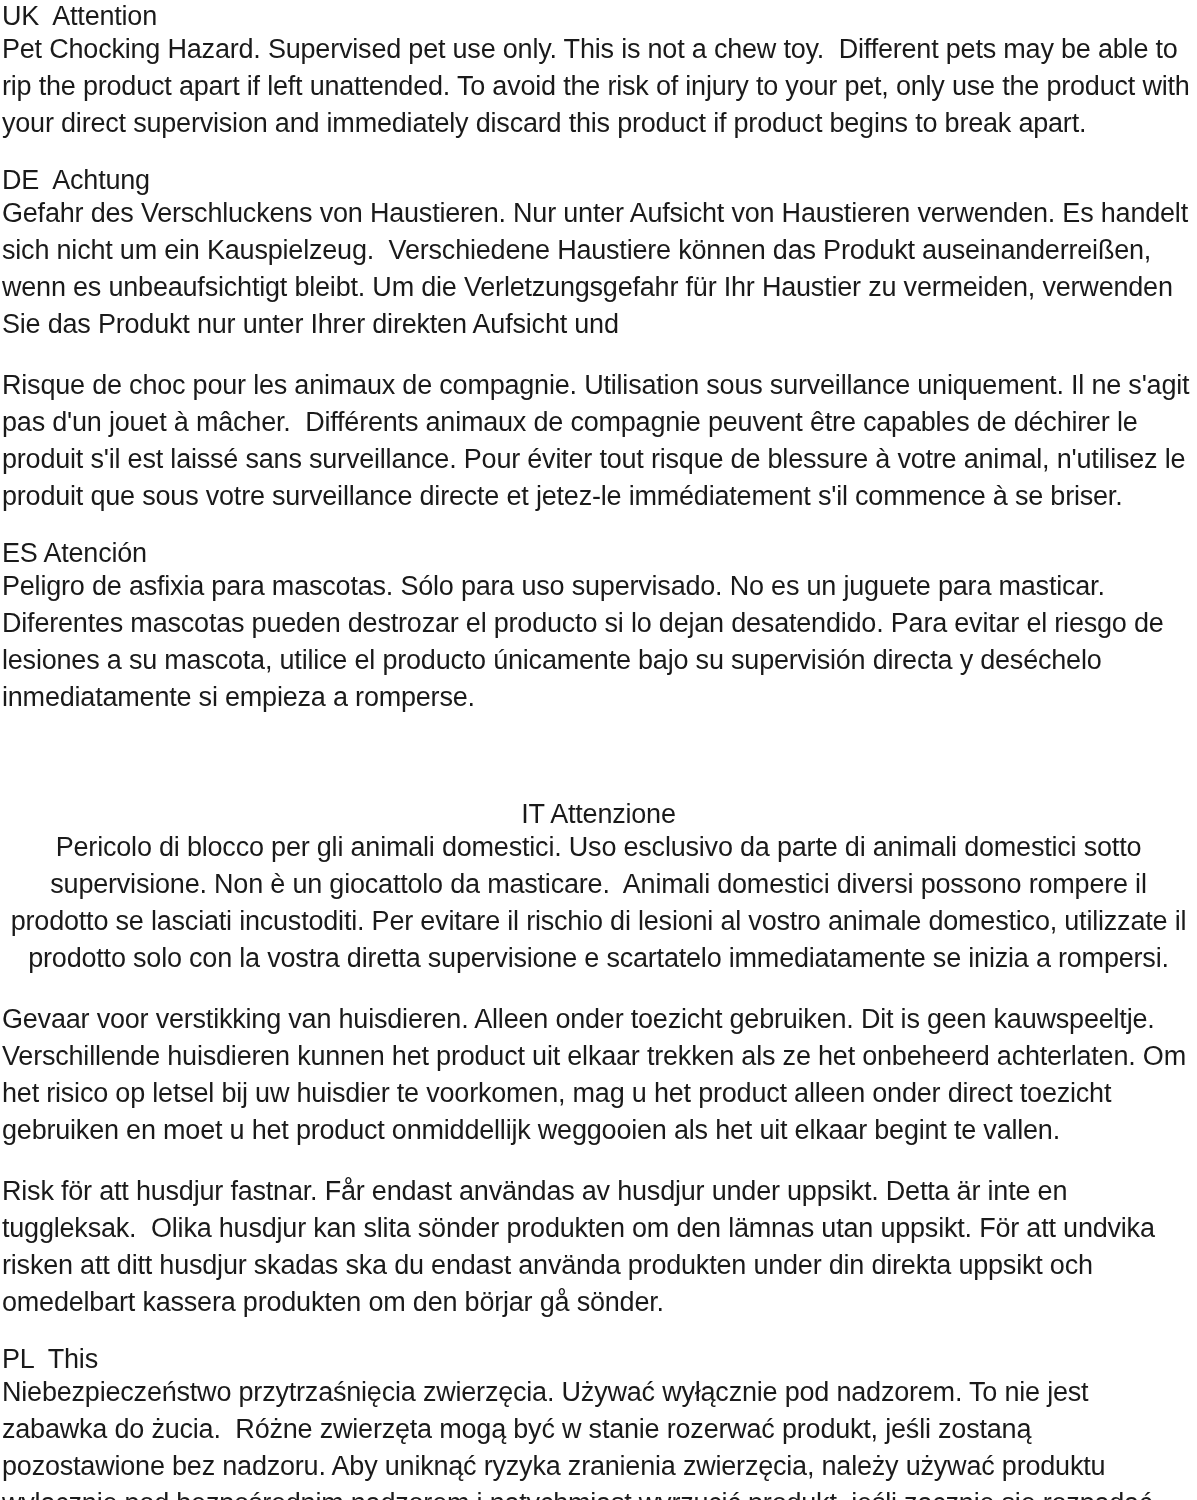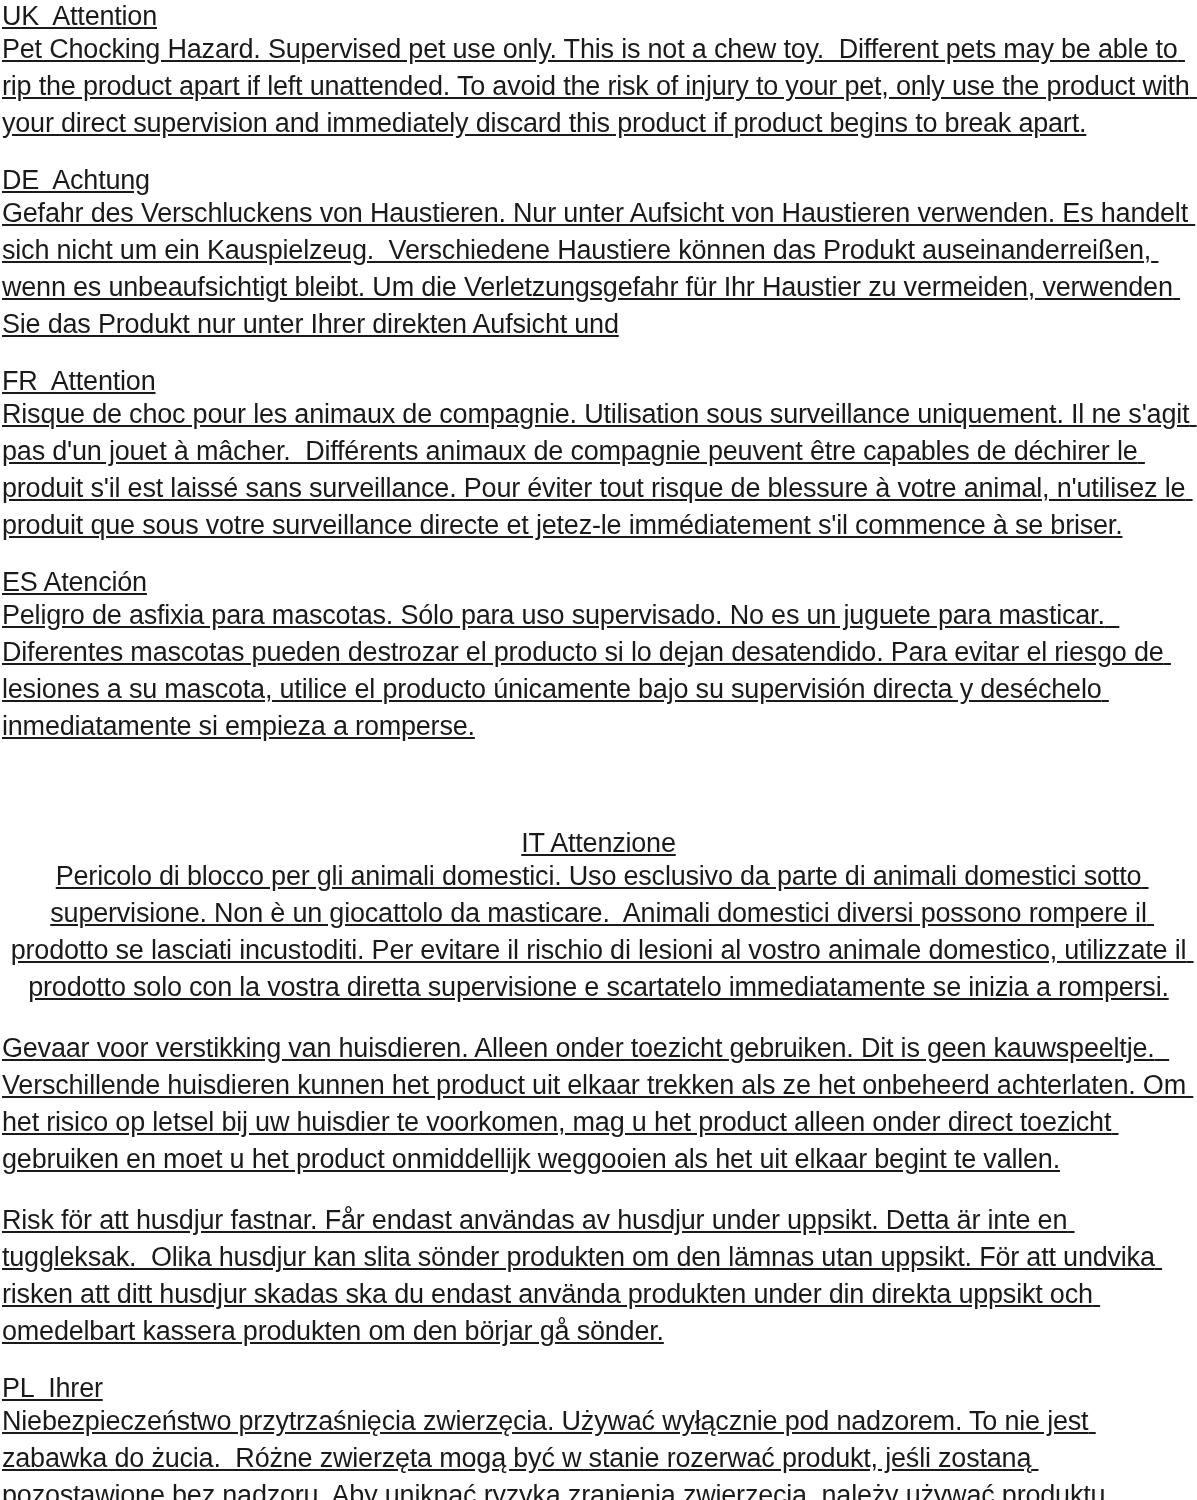--- a/index.html
+++ b/index.html
@@ -13,21 +13,20 @@
     font-family: "Liberation Sans", sans-serif;
     color: #1a1a1a;
     -webkit-font-smoothing: antialiased;
   }
   .doc {
     padding: 2px 2px 0 2px;
     box-sizing: border-box;
   }
   .warn-section {
     margin: 0 0 24px 0;
-    text-decoration: underline;
   }
   
   .warn-section.big-gap {
     margin-top: 84px;
     text-align: center;
   }
   .warn-header {
     margin: 0;
     font-size: 27px;
     font-weight: 400;
@@ -53,21 +52,20 @@
       <h2 class="warn-header">UK  Attention</h2>
       <p class="warn-body">Pet Chocking Hazard. Supervised pet use only. This is not a chew toy.  Different pets may be able to rip the product apart if left unattended. To avoid the risk of injury to your pet, only use the product with your direct supervision and immediately discard this product if product begins to break apart.</p>
     </section>
 
     <section class="warn-section">
       <h2 class="warn-header">DE  Achtung</h2>
       <p class="warn-body">Gefahr des Verschluckens von Haustieren. Nur unter Aufsicht von Haustieren verwenden. Es handelt sich nicht um ein Kauspielzeug.  Verschiedene Haustiere können das Produkt auseinanderreißen, wenn es unbeaufsichtigt bleibt. Um die Verletzungsgefahr für Ihr Haustier zu vermeiden, verwenden Sie das Produkt nur unter Ihrer direkten Aufsicht und</p>
     </section>
 
     <section class="warn-section">
-      <h2 class="warn-header">FR  Attention</h2>
       <p class="warn-body">Risque de choc pour les animaux de compagnie. Utilisation sous surveillance uniquement. Il ne s'agit pas d'un jouet à mâcher.  Différents animaux de compagnie peuvent être capables de déchirer le produit s'il est laissé sans surveillance. Pour éviter tout risque de blessure à votre animal, n'utilisez le produit que sous votre surveillance directe et jetez-le immédiatement s'il commence à se briser.</p>
     </section>
 
     <section class="warn-section">
       <h2 class="warn-header">ES Atención</h2>
       <p class="warn-body">Peligro de asfixia para mascotas. Sólo para uso supervisado. No es un juguete para masticar.  Diferentes mascotas pueden destrozar el producto si lo dejan desatendido. Para evitar el riesgo de lesiones a su mascota, utilice el producto únicamente bajo su supervisión directa y deséchelo inmediatamente si empieza a romperse.</p>
     </section>
 
     <section class="warn-section big-gap">
       <h2 class="warn-header">IT Attenzione</h2>
@@ -76,16 +74,16 @@
 
     <section class="warn-section">
       <p class="warn-body">Gevaar voor verstikking van huisdieren. Alleen onder toezicht gebruiken. Dit is geen kauwspeeltje.  Verschillende huisdieren kunnen het product uit elkaar trekken als ze het onbeheerd achterlaten. Om het risico op letsel bij uw huisdier te voorkomen, mag u het product alleen onder direct toezicht gebruiken en moet u het product onmiddellijk weggooien als het uit elkaar begint te vallen.</p>
     </section>
 
     <section class="warn-section">
       <p class="warn-body">Risk för att husdjur fastnar. Får endast användas av husdjur under uppsikt. Detta är inte en tuggleksak.  Olika husdjur kan slita sönder produkten om den lämnas utan uppsikt. För att undvika risken att ditt husdjur skadas ska du endast använda produkten under din direkta uppsikt och omedelbart kassera produkten om den börjar gå sönder.</p>
     </section>
 
     <section class="warn-section">
-      <h2 class="warn-header">PL  Ihrer</h2>
+      <h2 class="warn-header">PL  This</h2>
       <p class="warn-body">Niebezpieczeństwo przytrzaśnięcia zwierzęcia. Używać wyłącznie pod nadzorem. To nie jest zabawka do żucia.  Różne zwierzęta mogą być w stanie rozerwać produkt, jeśli zostaną pozostawione bez nadzoru. Aby uniknąć ryzyka zranienia zwierzęcia, należy używać produktu wyłącznie pod bezpośrednim nadzorem i natychmiast wyrzucić produkt, jeśli zacznie się rozpadać.</p>
     </section>
   </div>
 
 </body></html>

